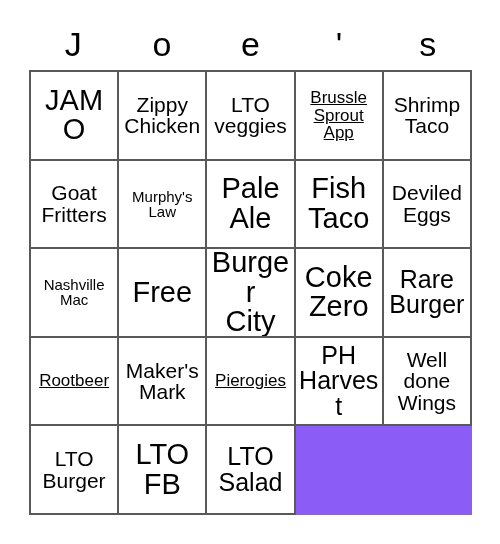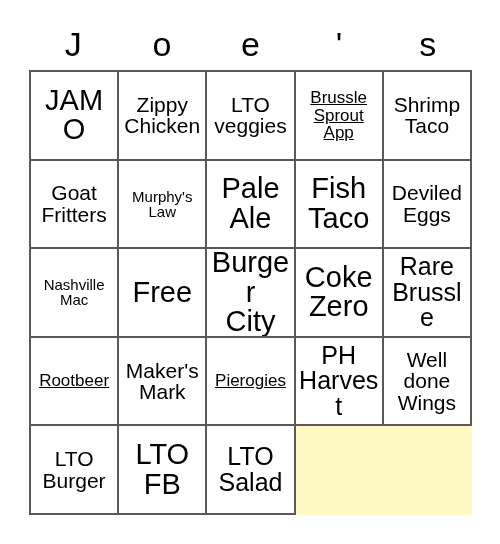--- a/index.html
+++ b/index.html
@@ -52,21 +52,21 @@
     left: 29px;
     top: 70px;
     width: 443px;
     height: 445px;
     display: grid;
     grid-template-columns: repeat(5, 1fr);
     grid-template-rows: repeat(5, 1fr);
     border-top: 2px solid #595959;
     border-left: 2px solid #595959;
     box-sizing: border-box;
-    background: #fef9c3;
+    background: #8b5cf6;
   }
 
   .bingo-cell {
     border-right: 2px solid #595959;
     border-bottom: 2px solid #595959;
     box-sizing: border-box;
     display: flex;
     align-items: center;
     justify-content: center;
     text-align: center;
@@ -154,21 +154,21 @@
       <div class="bingo-cell">
         <span class="cell-text fs-xl">Burger
 City</span>
       </div>
       <div class="bingo-cell">
         <span class="cell-text fs-xl">Coke
 Zero</span>
       </div>
       <div class="bingo-cell">
         <span class="cell-text fs-lg">Rare
-Brussle</span>
+Burger</span>
       </div>
       <div class="bingo-cell">
         <span class="cell-text fs-sm">Rootbeer</span>
       </div>
       <div class="bingo-cell">
         <span class="cell-text fs-md">Maker's
 Mark</span>
       </div>
       <div class="bingo-cell">
         <span class="cell-text fs-sm">Pierogies</span>

